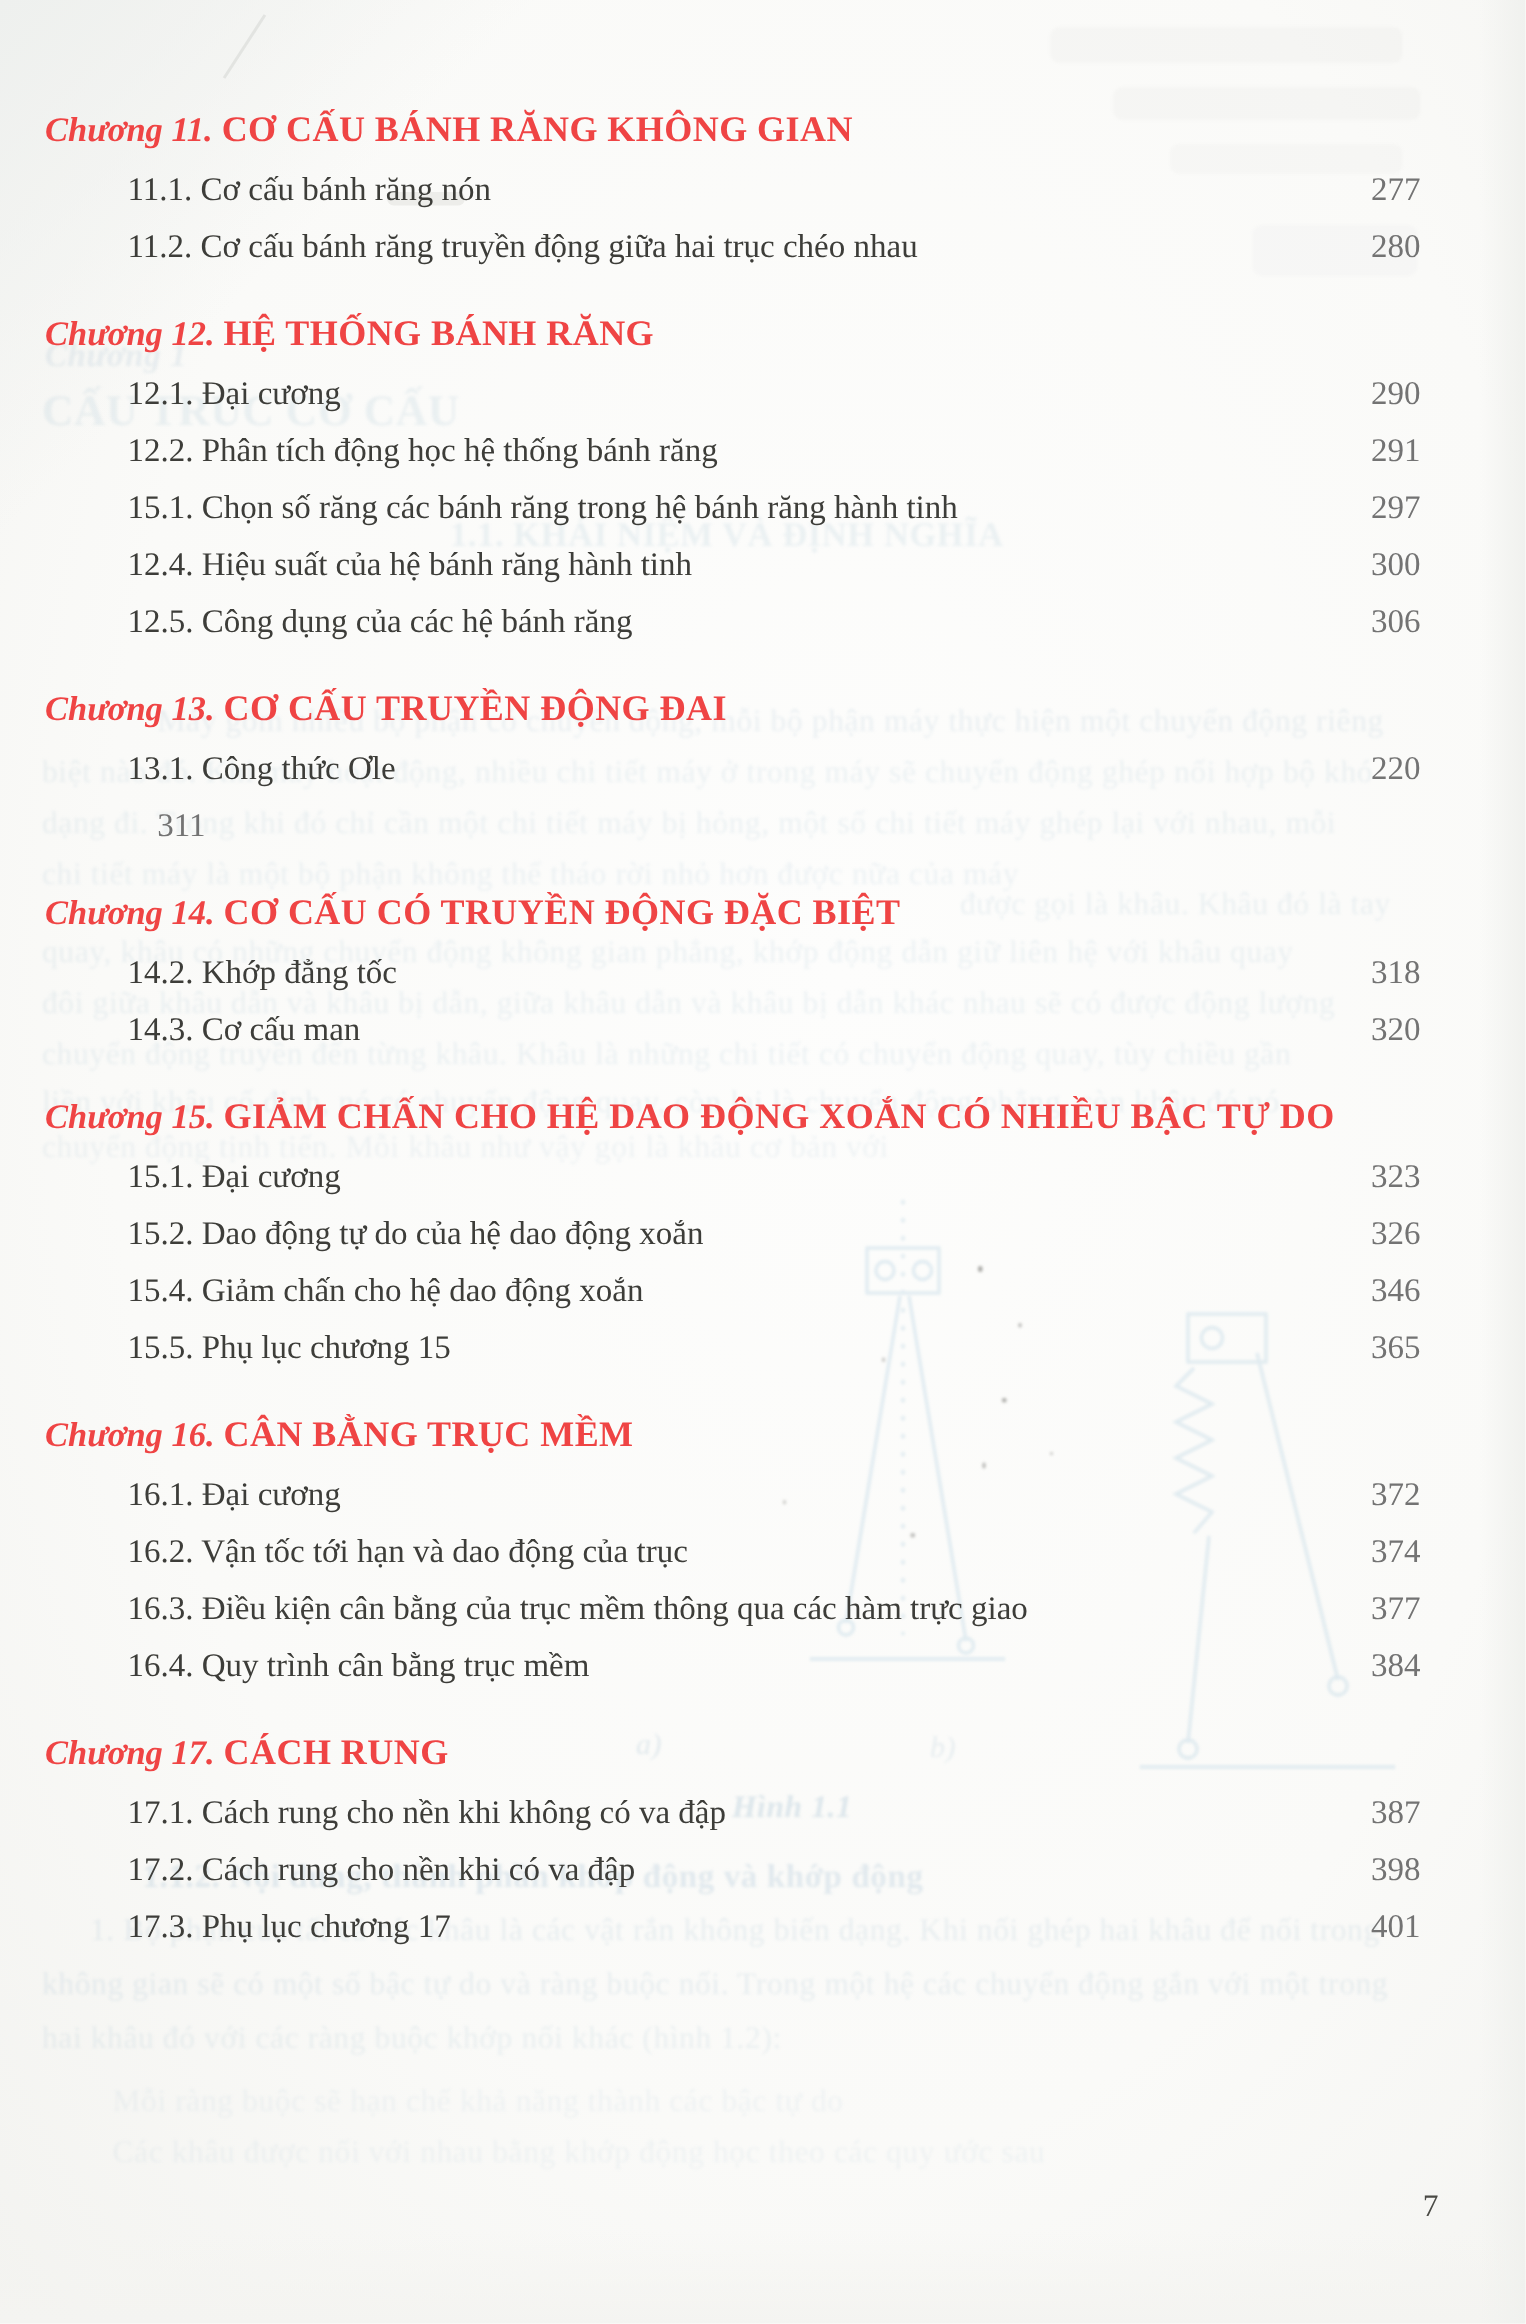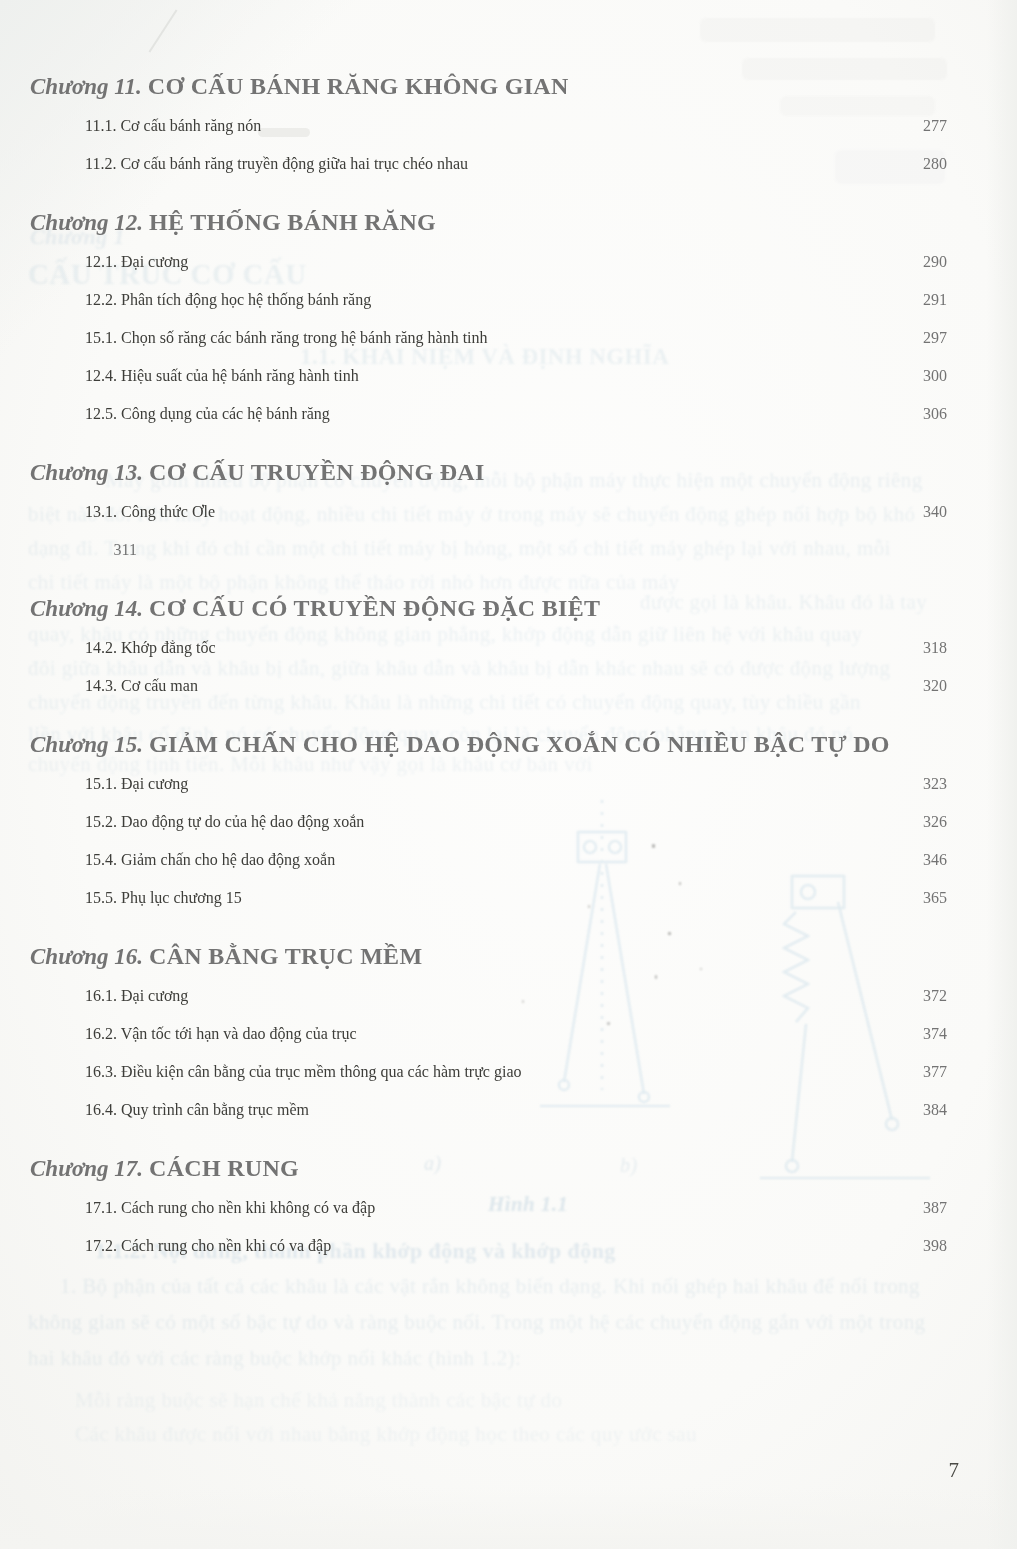--- a/index.html
+++ b/index.html
@@ -26,26 +26,26 @@
   .speck{position:absolute;background:#55554f;border-radius:50%;}
   .smudge{position:absolute;background:#e2e2de;border-radius:6px;}
   .scratch{position:absolute;width:2px;background:#d7d9d5;transform:rotate(33deg);}
 
   
   #toc{
     position:absolute;left:0;top:0;width:100%;
     padding:66px 70px 0 30px;box-sizing:border-box;color:#3c3c38;
   }
   .chapter-heading{
-    margin-top:19px;height:41px;line-height:41px;font-size:24px;white-space:nowrap;color:#737373;
+    margin-top:19px;height:41px;line-height:41px;font-size:24px;white-space:nowrap;color:#ef4444;
   }
   .chapter-heading:first-child{margin-top:0;}
   .ch-label{font-style:italic;font-weight:bold;font-size:23px;margin-right:6px;}
   .ch-title{font-weight:bold;letter-spacing:.3px;}
-  .toc-row{height:38px;line-height:38px;display:flex;font-size:16px;padding-left:55px;}
+  .toc-row{height:38px;line-height:38px;display:flex;font-size:22px;padding-left:55px;}
   .item-label{flex:1;white-space:nowrap;color:#3d3d39;}
   .item-page{width:52px;text-align:right;color:#737373;}
   #folio{
     position:absolute;right:58px;top:1458px;font-size:21px;color:#4a4a45;
   }
   svg{display:block;}
 </style>
 </head>
 <body>
 
@@ -142,21 +142,21 @@
       <span class="item-label">12.4. Hiệu suất của hệ bánh răng hành tinh</span>
       <span class="item-page">300</span>
     </div>
     <div class="toc-row">
       <span class="item-label">12.5. Công dụng của các hệ bánh răng</span>
       <span class="item-page">306</span>
     </div>
     <div class="chapter-heading"><span class="ch-label">Chương 13.</span><span class="ch-title">CƠ CẤU TRUYỀN ĐỘNG ĐAI</span></div>
     <div class="toc-row">
       <span class="item-label">13.1. Công thức Ơle</span>
-      <span class="item-page">340</span>
+      <span class="item-page">220</span>
     </div>
     <div class="toc-row">
       <span class="item-page">311</span>
     </div>
     <div class="chapter-heading"><span class="ch-label">Chương 14.</span><span class="ch-title">CƠ CẤU CÓ TRUYỀN ĐỘNG ĐẶC BIỆT</span></div>
     <div class="toc-row">
       <span class="item-label">14.2. Khớp đẳng tốc</span>
       <span class="item-page">318</span>
     </div>
     <div class="toc-row">
@@ -199,15 +199,19 @@
     </div>
     <div class="chapter-heading"><span class="ch-label">Chương 17.</span><span class="ch-title">CÁCH RUNG</span></div>
     <div class="toc-row">
       <span class="item-label">17.1. Cách rung cho nền khi không có va đập</span>
       <span class="item-page">387</span>
     </div>
     <div class="toc-row">
       <span class="item-label">17.2. Cách rung cho nền khi có va đập</span>
       <span class="item-page">398</span>
     </div>
+    <div class="toc-row">
+      <span class="item-label">17.3. Phụ lục chương 17</span>
+      <span class="item-page">401</span>
+    </div>
   </div>
 
 <div id="folio">7</div>
 
 </body></html>

